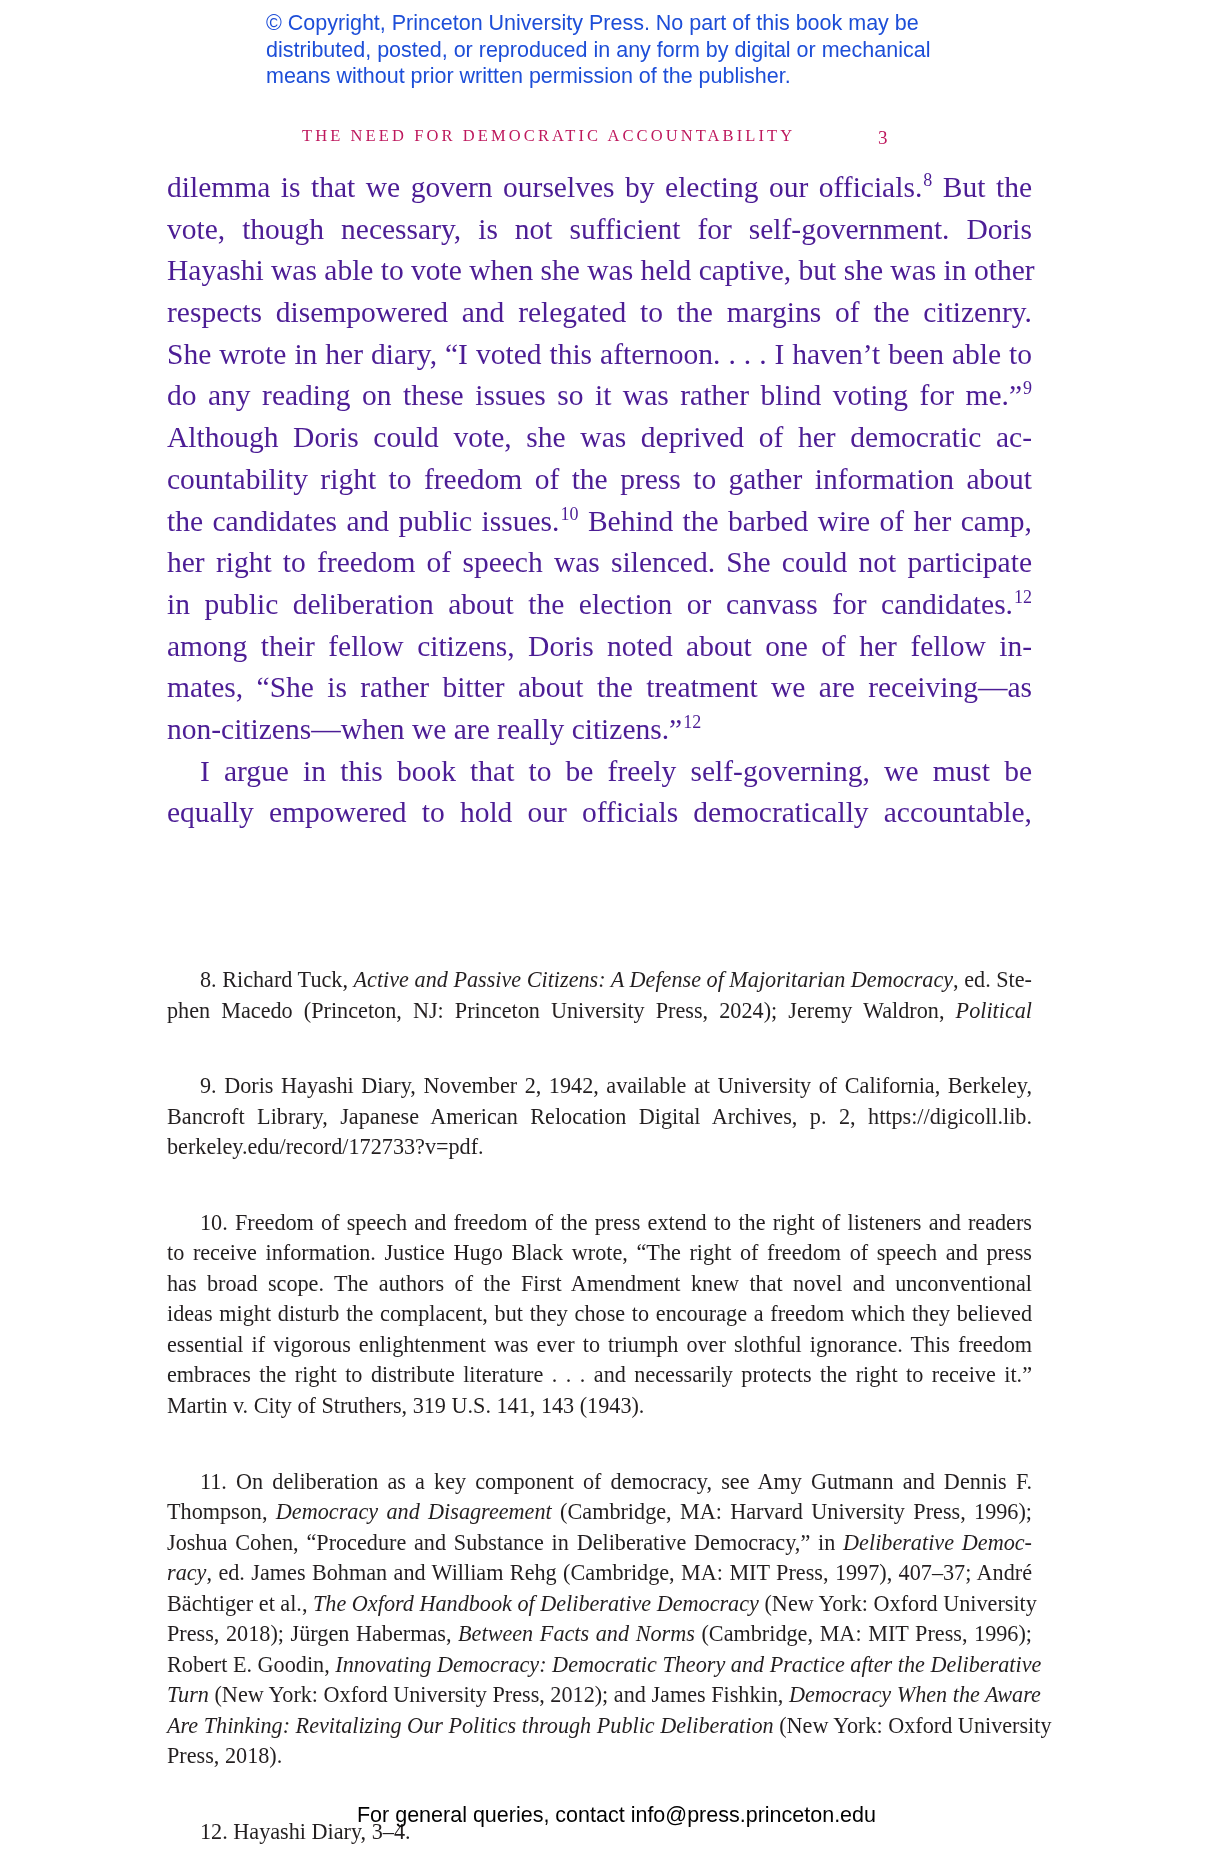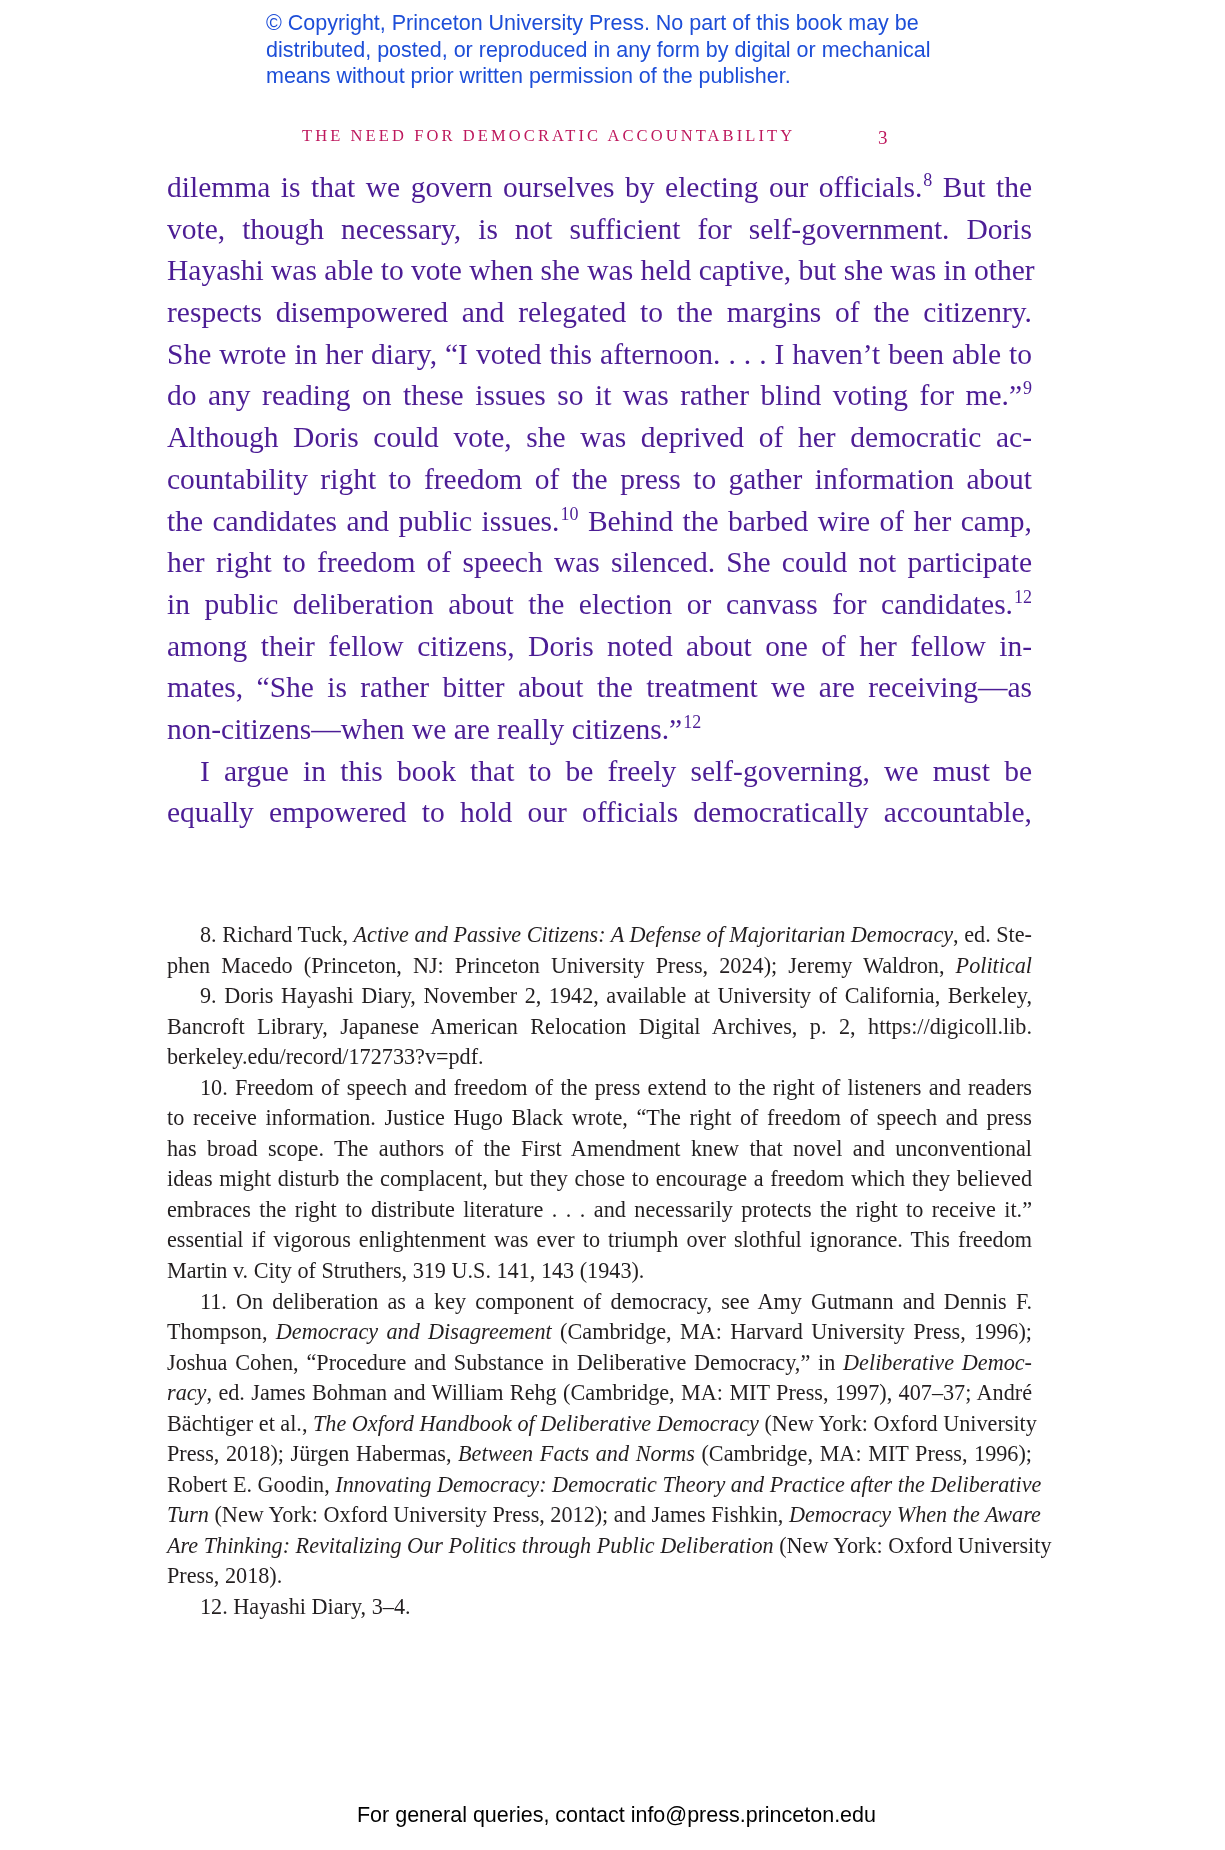--- a/index.html
+++ b/index.html
@@ -22,21 +22,21 @@
   }
   .line { display: block; white-space: nowrap; text-align: justify; text-align-last: justify; height: 41.7px; }
   .line.last { text-align-last: left; }
   .line.indent { padding-left: 33px; }
   sup.fn { font-size: 18px; line-height: 0; vertical-align: 0; position: relative; top: -11px; margin-left: 1px; }
   .notes {
     position: absolute; left: 167px; top: 920px; width: 865px;
     font-family: "Liberation Serif", serif; font-size: 22.2px; line-height: 30.55px; color: #231f20;
   }
   .notes .line { height: 30.55px; }
-  .notes .line.indent { padding-left: 33px; }
+  .notes .line.indent { padding-left: 33px; margin-top: 45px; }
   .it { font-style: italic; }
   .footer {
     position: absolute; left: 0; width: 1225px; top: 1803px; text-align: center;
     font-family: "Liberation Sans", sans-serif; font-size: 21.5px; color: #000;
   }
   .footer span { position: relative; left: 4px; }
 </style>
 </head>
 <body>
 
@@ -73,22 +73,22 @@
 <div class="notes" id="notes">
     <div class="line indent"><span>8. Richard Tuck, </span><span class="it">Active and Passive Citizens: A Defense of Majoritarian Democracy</span><span>, ed. Ste-</span></div>
     <div class="line"><span>phen Macedo (Princeton, NJ: Princeton University Press, 2024); Jeremy Waldron, </span><span class="it">Political</span></div>
     <div class="line indent"><span>9. Doris Hayashi Diary, November 2, 1942, available at University of California, Berkeley,</span></div>
     <div class="line"><span>Bancroft Library, Japanese American Relocation Digital Archives, p. 2, https://digicoll.lib.</span></div>
     <div class="line last"><span>berkeley.edu/record/172733?v=pdf.</span></div>
     <div class="line indent"><span>10. Freedom of speech and freedom of the press extend to the right of listeners and readers</span></div>
     <div class="line"><span>to receive information. Justice Hugo Black wrote, “The right of freedom of speech and press</span></div>
     <div class="line"><span>has broad scope. The authors of the First Amendment knew that novel and unconventional</span></div>
     <div class="line"><span>ideas might disturb the complacent, but they chose to encourage a freedom which they believed</span></div>
+    <div class="line"><span>essential if vigorous enlightenment was ever to triumph over slothful ignorance. This freedom</span></div>
     <div class="line"><span>embraces the right to distribute literature . . . and necessarily protects the right to receive it.”</span></div>
-    <div class="line"><span>essential if vigorous enlightenment was ever to triumph over slothful ignorance. This freedom</span></div>
     <div class="line last"><span>Martin v. City of Struthers, 319 U.S. 141, 143 (1943).</span></div>
     <div class="line indent"><span>11. On deliberation as a key component of democracy, see Amy Gutmann and Dennis F.</span></div>
     <div class="line"><span>Thompson, </span><span class="it">Democracy and Disagreement</span><span> (Cambridge, MA: Harvard University Press, 1996);</span></div>
     <div class="line"><span>Joshua Cohen, “Procedure and Substance in Deliberative Democracy,” in </span><span class="it">Deliberative Democ-</span></div>
     <div class="line"><span class="it">racy</span><span>, ed. James Bohman and William Rehg (Cambridge, MA: MIT Press, 1997), 407–37; André</span></div>
     <div class="line"><span>Bächtiger et al., </span><span class="it">The Oxford Handbook of Deliberative Democracy</span><span> (New York: Oxford University</span></div>
     <div class="line"><span>Press, 2018); Jürgen Habermas, </span><span class="it">Between Facts and Norms</span><span> (Cambridge, MA: MIT Press, 1996);</span></div>
     <div class="line"><span>Robert E. Goodin, </span><span class="it">Innovating Democracy: Democratic Theory and Practice after the Deliberative</span></div>
     <div class="line"><span class="it">Turn</span><span> (New York: Oxford University Press, 2012); and James Fishkin, </span><span class="it">Democracy When the Aware</span></div>
     <div class="line"><span class="it">Are Thinking: Revitalizing Our Politics through Public Deliberation</span><span> (New York: Oxford University</span></div>

